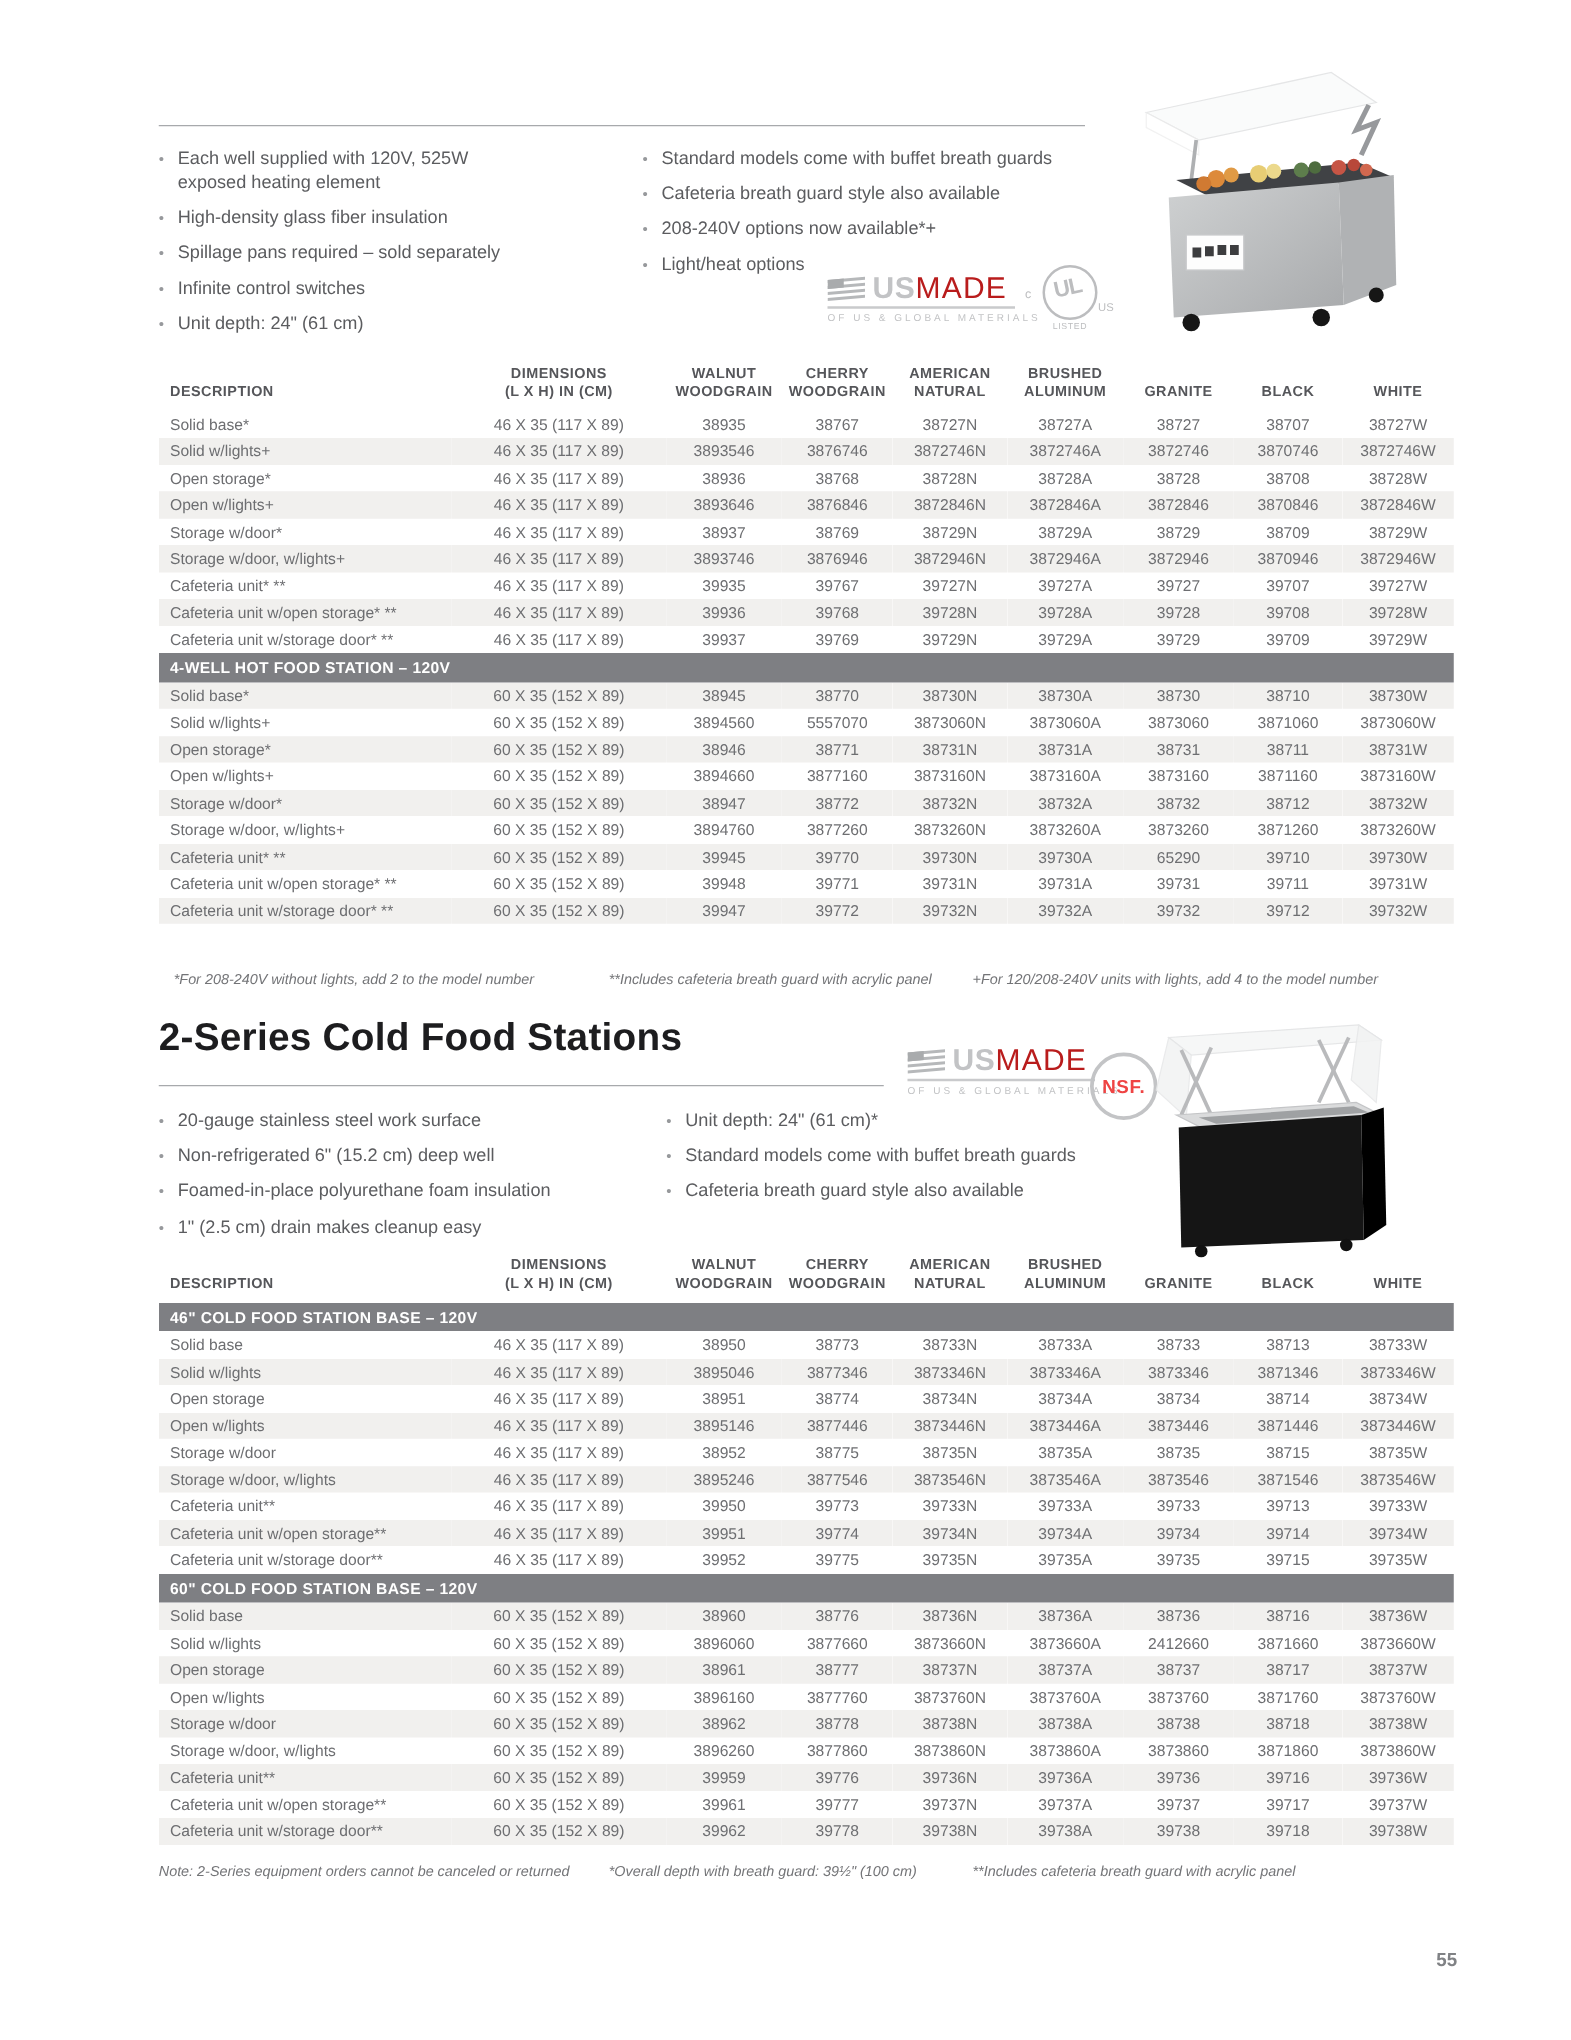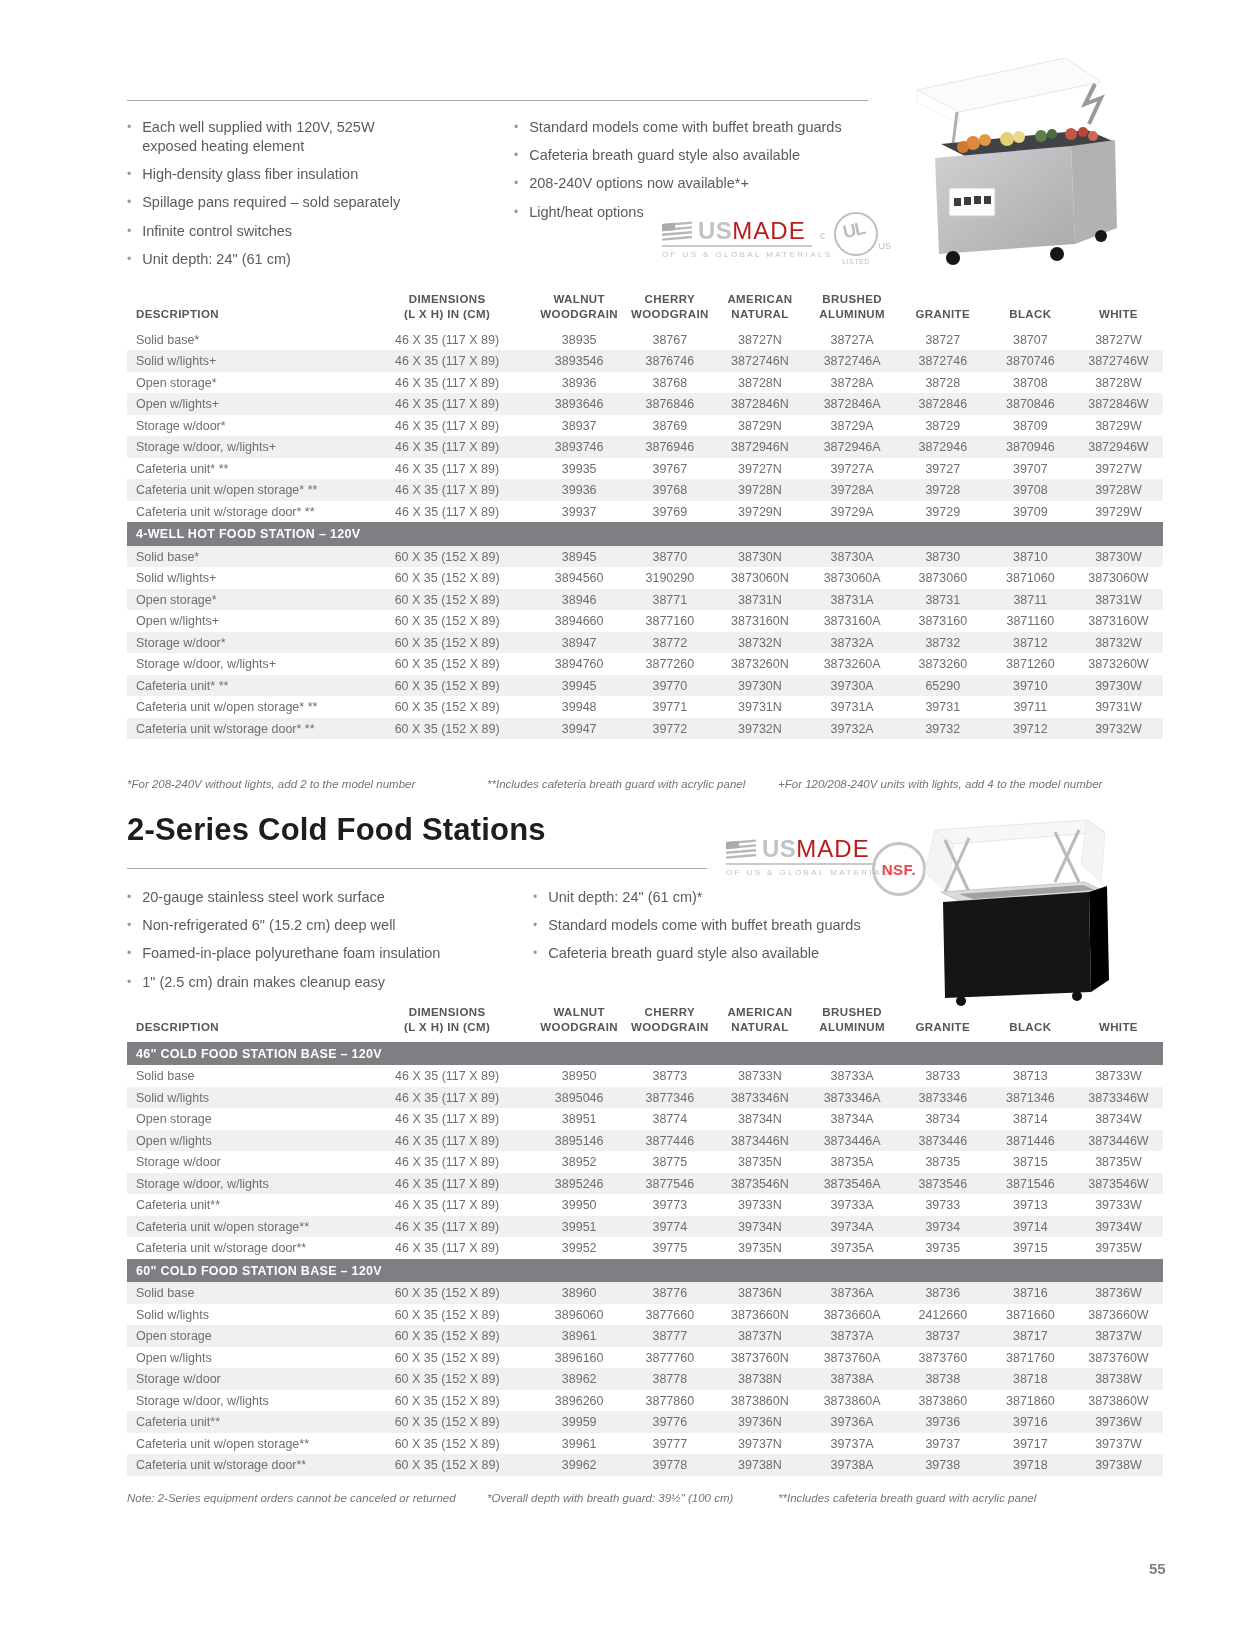--- a/index.html
+++ b/index.html
@@ -299,21 +299,21 @@
             <td>38730N</td>
             <td>38730A</td>
             <td>38730</td>
             <td>38710</td>
             <td>38730W</td>
           </tr>
           <tr>
             <td class="desc">Solid w/lights+</td>
             <td>60 X 35 (152 X 89)</td>
             <td>3894560</td>
-            <td>3190290</td>
+            <td>5557070</td>
             <td>3873060N</td>
             <td>3873060A</td>
             <td>3873060</td>
             <td>3871060</td>
             <td>3873060W</td>
           </tr>
           <tr class="alt">
             <td class="desc">Open storage*</td>
             <td>60 X 35 (152 X 89)</td>
             <td>38946</td>
@@ -388,21 +388,21 @@
             <td>39732A</td>
             <td>39732</td>
             <td>39712</td>
             <td>39732W</td>
           </tr>
         </tbody>
       </table>
     </div>
 
   <div class="footnotes" style="left:127px;top:778px;">
-    <span class="footnote" style="left:0;">*For 208-240V without lights, add 2 to the model number</span>
+    <span class="footnote" style="left:12px;">*For 208-240V without lights, add 2 to the model number</span>
     <span class="footnote" style="left:360px;">**Includes cafeteria breath guard with acrylic panel</span>
     <span class="footnote" style="left:651px;">+For 120/208-240V units with lights, add 4 to the model number</span>
   </div>
 
   <h1 class="section-title" style="left:127px;top:812px;margin:0;">2-Series Cold Food Stations</h1>
   <div class="rule" style="left:127px;top:868px;width:580px;"></div>
 
   <div class="usmade" style="left:726px;top:838px;">
     <div class="row">
       <svg width="30" height="22" viewBox="0 0 30 22" style="margin-right:6px;">

